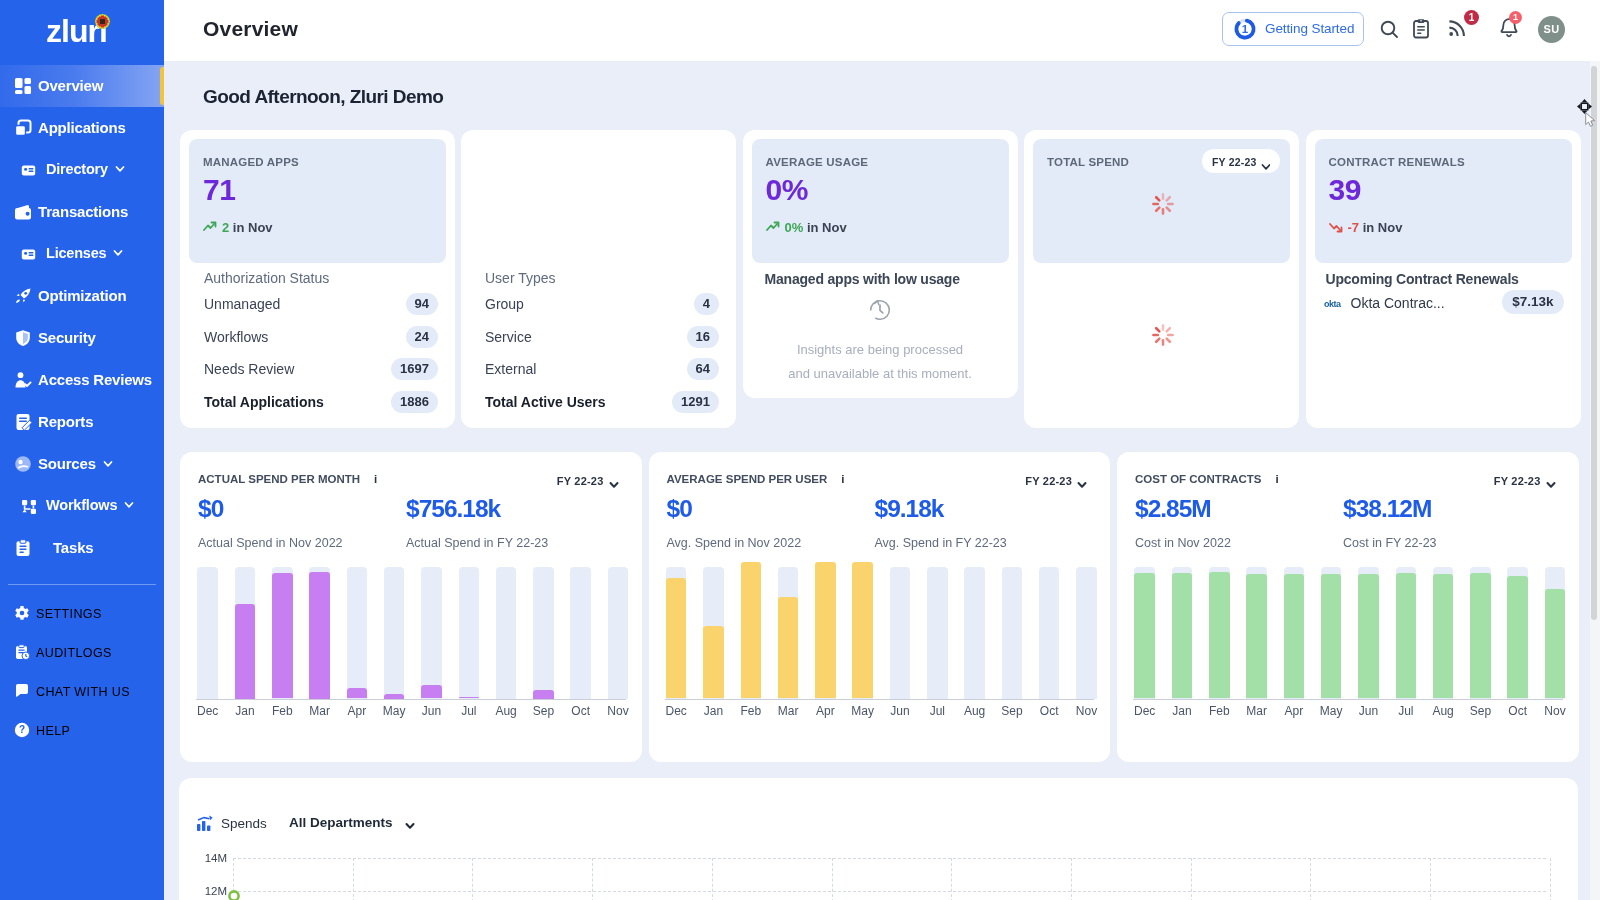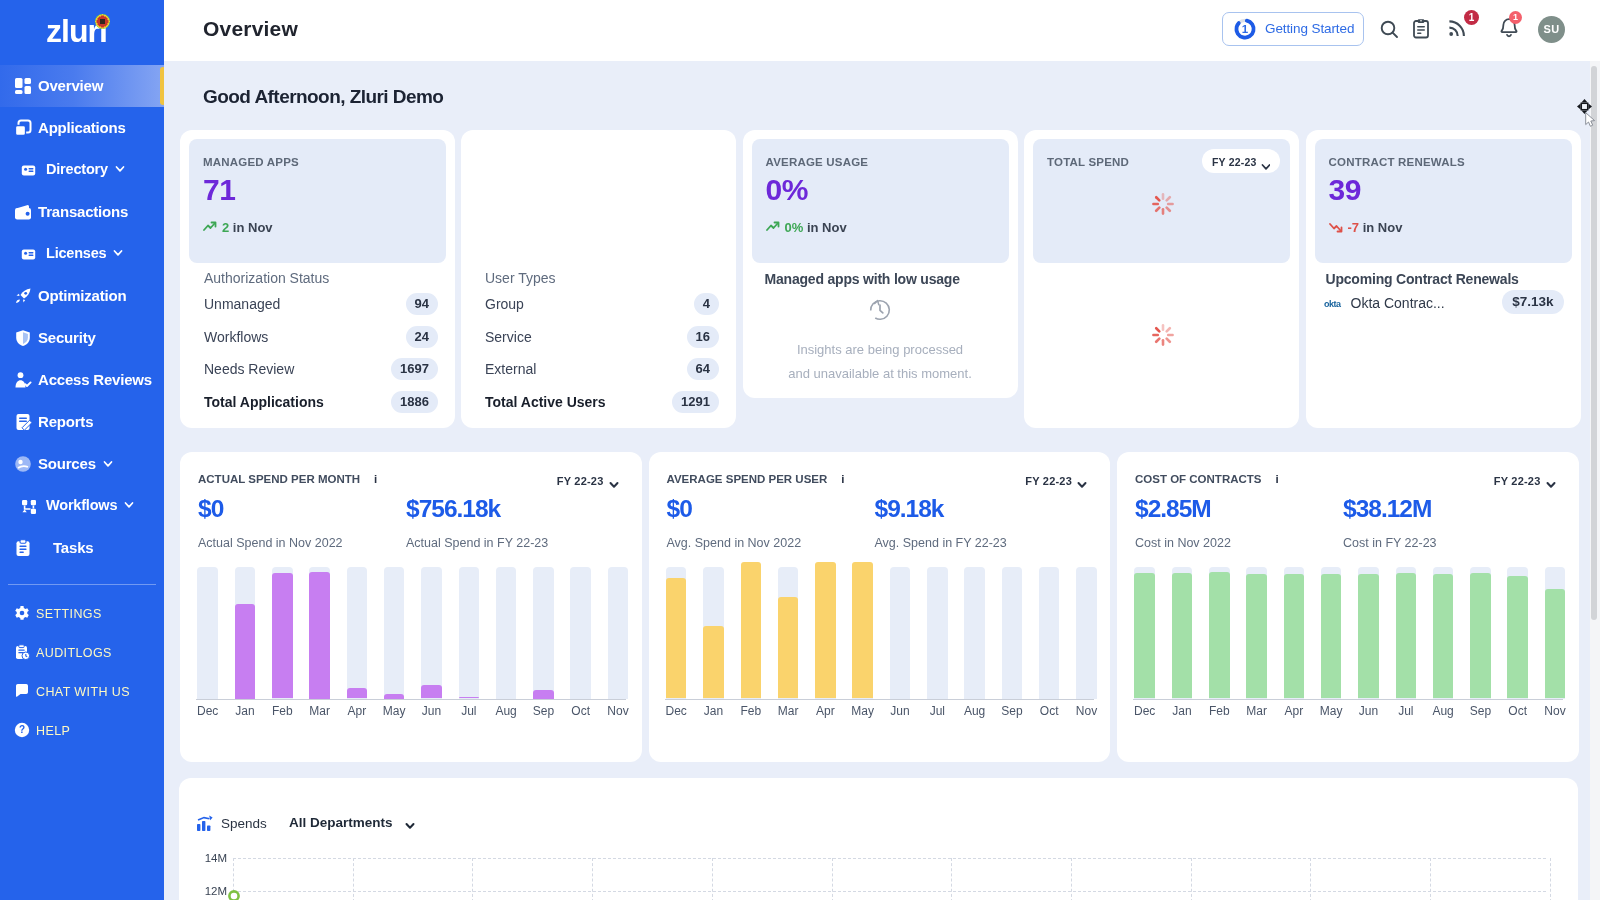--- a/index.html
+++ b/index.html
@@ -11,21 +11,21 @@
 .logodot{position:absolute;left:95px;top:14px;width:15px;height:15px;border-radius:50%;
   background:radial-gradient(circle,#33261b 0 28%,#c5362a 28% 50%,#e2842e 50% 58%,#e8d534 58% 66%,#90d23a 66% 88%,rgba(120,211,60,0) 89%);}
 .mi{position:absolute;left:0;width:164px;height:42px;color:#fff;}
 .mi .ic{position:absolute;left:14px;top:12px;width:18px;height:18px;}
 .mi.sub .ic{left:21px;top:14px;width:15px;height:15px;}
 .mi .tx{position:absolute;left:38px;top:12px;font-size:15px;font-weight:700;letter-spacing:-.2px;}
 .mi.sub .tx{left:46px;font-size:14.5px;}
 .mi.active{background:linear-gradient(90deg,#326AEB 0%,#4A7BEE 45%,#85A5F3 100%);}
 .mi.active:after{content:"";position:absolute;right:0;top:2px;width:4px;height:38px;background:#F0C340;border-radius:3px 0 0 3px;}
 #sbdiv{position:absolute;left:8px;top:584px;width:148px;height:1px;background:rgba(255,255,255,.35);}
-.li{position:absolute;left:0;width:164px;height:39px;color:#fef9c3;}
+.li{position:absolute;left:0;width:164px;height:39px;color:#000000;}
 .li .ic{position:absolute;left:14px;top:11px;width:16px;height:16px;}
 .li .tx{position:absolute;left:36px;top:13px;font-size:12.5px;font-weight:400;letter-spacing:.4px;}
 
 #topbar{position:absolute;left:164px;top:0;width:1436px;height:61px;background:#fff;z-index:4;}
 #pagetitle{position:absolute;left:39px;top:17px;font-size:21px;font-weight:700;color:#20242E;letter-spacing:.2px;}
 #gsbtn{position:absolute;left:1058px;top:12px;width:142px;height:34px;border:1.4px solid #A8C3EF;border-radius:7px;background:#fff;}
 #gsbtn .lbl{position:absolute;left:42px;top:8px;font-size:13.5px;color:#2E6BE5;font-weight:500;white-space:nowrap;letter-spacing:-.1px;}
 .badge{position:absolute;border-radius:50%;color:#fff;text-align:center;z-index:3;}
 #avatar{position:absolute;left:1374px;top:16px;width:27px;height:27px;border-radius:50%;background:#7F8F8A;
   color:#fff;font-size:11px;font-weight:700;text-align:center;line-height:27px;letter-spacing:.3px;}

